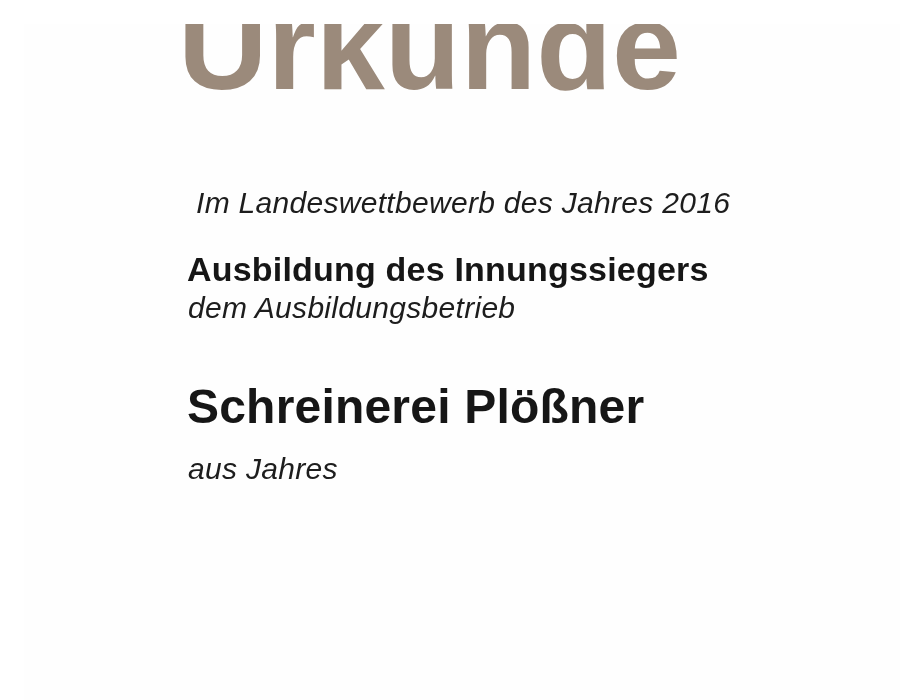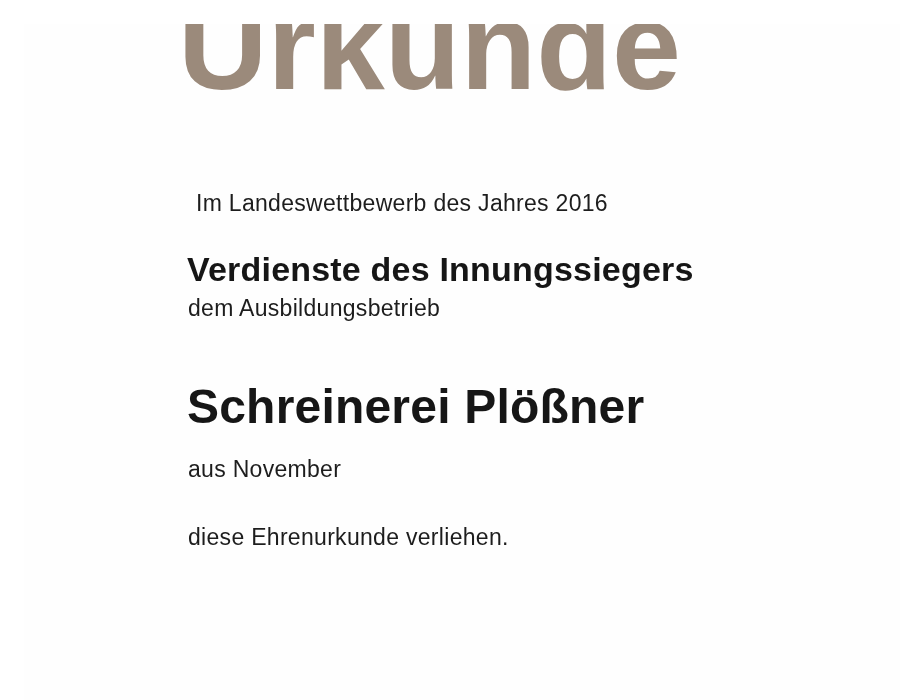--- a/index.html
+++ b/index.html
@@ -24,25 +24,26 @@
     font-size: 124px;
     font-weight: bold;
     line-height: 1;
     letter-spacing: 0px;
     color: #9b8a7b;
     white-space: nowrap;
   }
   .body-text {
     position: absolute;
     left: 156px;
-    font-size: 23px;
+    font-size: 30px;
     line-height: 32px;
     letter-spacing: 0.3px;
     color: #1d1d1d;
     white-space: nowrap;
+    font-style: italic;
   }
   .intro { top: 147px; }
   .award-heading {
     position: absolute;
     left: 155px;
     top: 217px;
     font-size: 34px;
     font-weight: bold;
     line-height: 40px;
     letter-spacing: 0.2px;
@@ -69,24 +70,23 @@
 <body>
 
 <div class="page">
 
   <div class="doc-title">Urkunde</div>
 
   <div class="body-text intro">
     <div>Im Landeswettbewerb des Jahres 2016</div>
   </div>
 
-  <div class="award-heading">Verdienste des Innungssiegers</div>
+  <div class="award-heading">Ausbildung des Innungssiegers</div>
 
   <div class="body-text recipient-label">dem Ausbildungsbetrieb</div>
 
   <div class="recipient-name">Schreinerei Plößner</div>
 
-  <div class="body-text recipient-location">aus November</div>
+  <div class="body-text recipient-location">aus Jahres</div>
 
-  <div class="body-text grant-text">diese Ehrenurkunde verliehen.</div>
 
 
 </div>
 
 </body></html>

